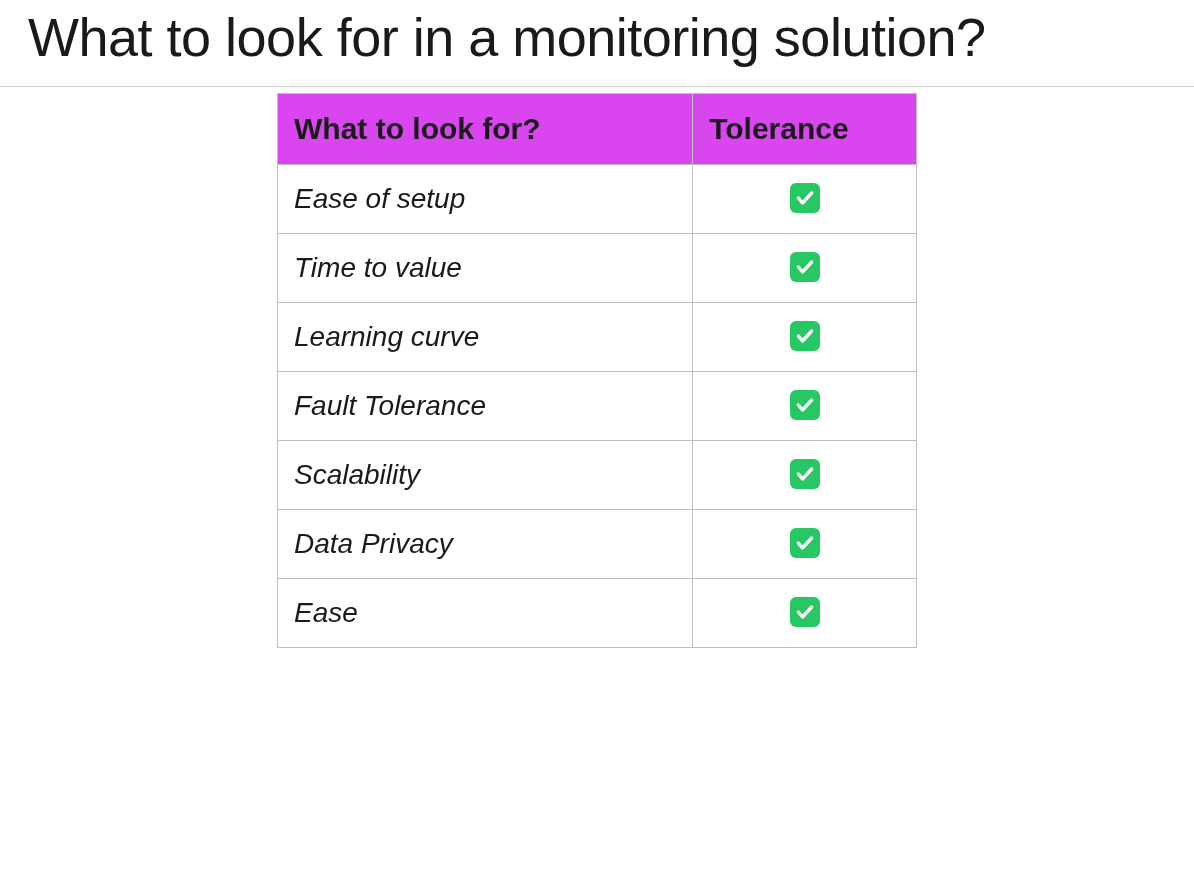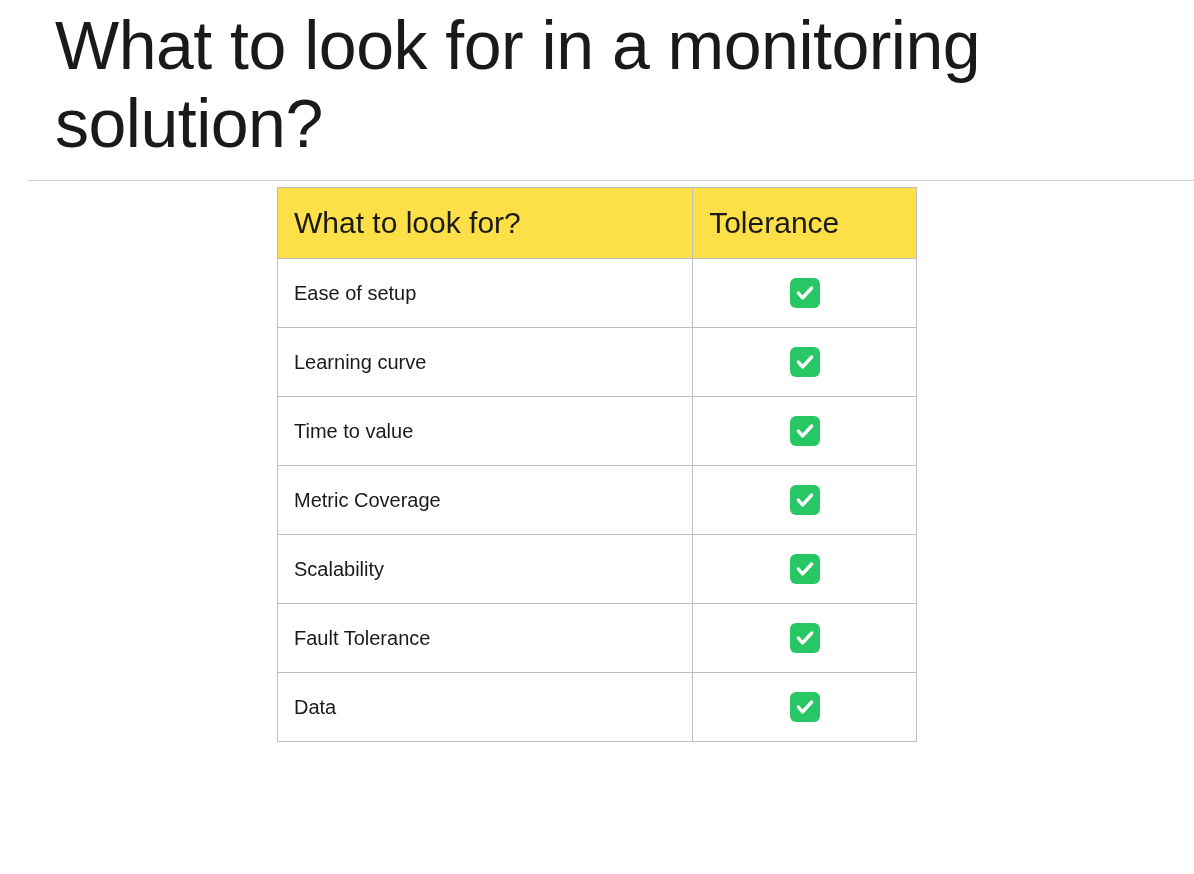--- a/index.html
+++ b/index.html
@@ -9,54 +9,54 @@
     }
     body {
       width: 1194px;
       height: 874px;
       background: #ffffff;
       font-family: -apple-system, BlinkMacSystemFont, "Segoe UI", Arial, sans-serif;
       color: #1a1a1a;
       overflow: hidden;
     }
     .page-title {
-      font-size: 68px;
+      font-size: 54px;
       font-weight: 400;
       padding: 6px 28px 18px 28px;
       letter-spacing: -0.5px;
       border-bottom: 1px solid #d0d0d0;
-      margin-left: 27px;
     }
     .table-wrap {
       width: 100%;
       display: flex;
       justify-content: center;
       padding-top: 6px;
     }
     table.checklist {
       border-collapse: collapse;
       width: 640px;
     }
     table.checklist th,
     table.checklist td {
       border: 1px solid #bfbfbf;
       text-align: left;
       vertical-align: middle;
     }
     table.checklist th {
       font-size: 30px;
-      font-weight: 400;
+      font-weight: 700;
       padding: 18px 16px;
-      background: #fde047;
+      background: #d946ef;
     }
     table.checklist td {
-      font-size: 20px;
+      font-size: 28px;
       font-weight: 400;
       padding: 17px 16px;
       height: 69px;
+      font-style: italic;
     }
     table.checklist th:nth-child(1),
     table.checklist td:nth-child(1) {
       width: 416px;
     }
     table.checklist th:nth-child(2) {
       width: 224px;
     }
     table.checklist td:nth-child(2) {
       width: 224px;
@@ -94,71 +94,71 @@
         <td>Ease of setup</td>
         <td>
           <span class="check">
             <svg viewBox="0 0 24 24" fill="none" stroke="#ffffff" stroke-width="4" stroke-linecap="round" stroke-linejoin="round">
                 <polyline points="4 12 9 18 20 6"></polyline>
               </svg>
           </span>
         </td>
       </tr>
       <tr>
+        <td>Time to value</td>
+        <td>
+          <span class="check">
+            <svg viewBox="0 0 24 24" fill="none" stroke="#ffffff" stroke-width="4" stroke-linecap="round" stroke-linejoin="round">
+                <polyline points="4 12 9 18 20 6"></polyline>
+              </svg>
+          </span>
+        </td>
+      </tr>
+      <tr>
         <td>Learning curve</td>
         <td>
           <span class="check">
             <svg viewBox="0 0 24 24" fill="none" stroke="#ffffff" stroke-width="4" stroke-linecap="round" stroke-linejoin="round">
                 <polyline points="4 12 9 18 20 6"></polyline>
               </svg>
           </span>
         </td>
       </tr>
       <tr>
-        <td>Time to value</td>
-        <td>
-          <span class="check">
-            <svg viewBox="0 0 24 24" fill="none" stroke="#ffffff" stroke-width="4" stroke-linecap="round" stroke-linejoin="round">
-                <polyline points="4 12 9 18 20 6"></polyline>
-              </svg>
-          </span>
-        </td>
-      </tr>
-      <tr>
-        <td>Metric Coverage</td>
+        <td>Fault Tolerance</td>
         <td>
           <span class="check">
             <svg viewBox="0 0 24 24" fill="none" stroke="#ffffff" stroke-width="4" stroke-linecap="round" stroke-linejoin="round">
                 <polyline points="4 12 9 18 20 6"></polyline>
               </svg>
           </span>
         </td>
       </tr>
       <tr>
         <td>Scalability</td>
         <td>
           <span class="check">
             <svg viewBox="0 0 24 24" fill="none" stroke="#ffffff" stroke-width="4" stroke-linecap="round" stroke-linejoin="round">
                 <polyline points="4 12 9 18 20 6"></polyline>
               </svg>
           </span>
         </td>
       </tr>
       <tr>
-        <td>Fault Tolerance</td>
+        <td>Data Privacy</td>
         <td>
           <span class="check">
             <svg viewBox="0 0 24 24" fill="none" stroke="#ffffff" stroke-width="4" stroke-linecap="round" stroke-linejoin="round">
                 <polyline points="4 12 9 18 20 6"></polyline>
               </svg>
           </span>
         </td>
       </tr>
       <tr>
-        <td>Data</td>
+        <td>Ease</td>
         <td>
           <span class="check">
             <svg viewBox="0 0 24 24" fill="none" stroke="#ffffff" stroke-width="4" stroke-linecap="round" stroke-linejoin="round">
                 <polyline points="4 12 9 18 20 6"></polyline>
               </svg>
           </span>
         </td>
       </tr>
     </tbody>
   </table>

